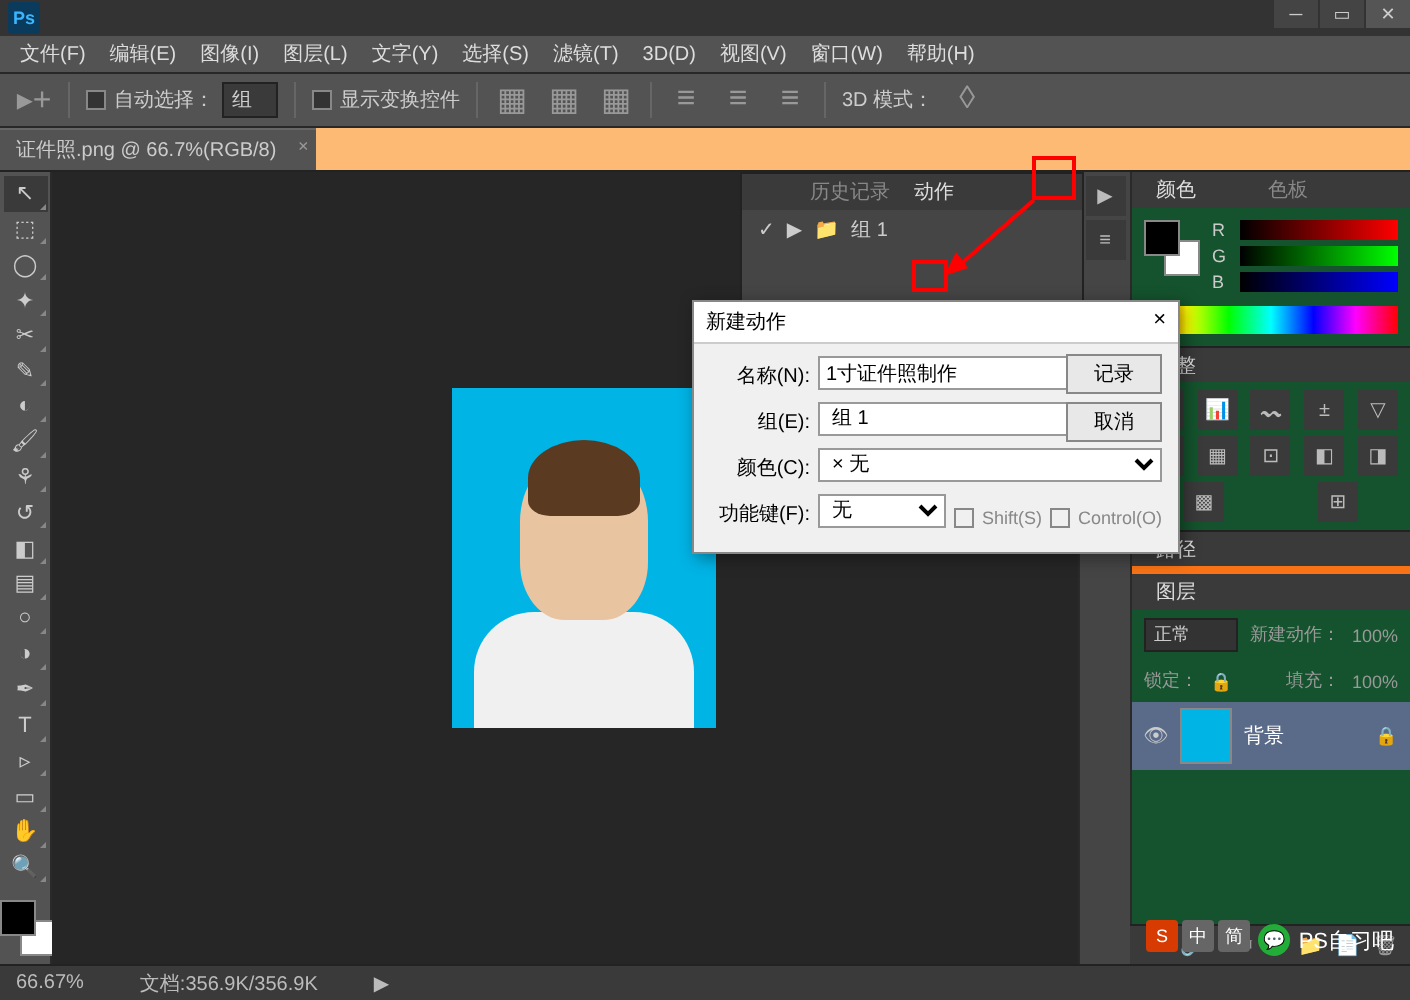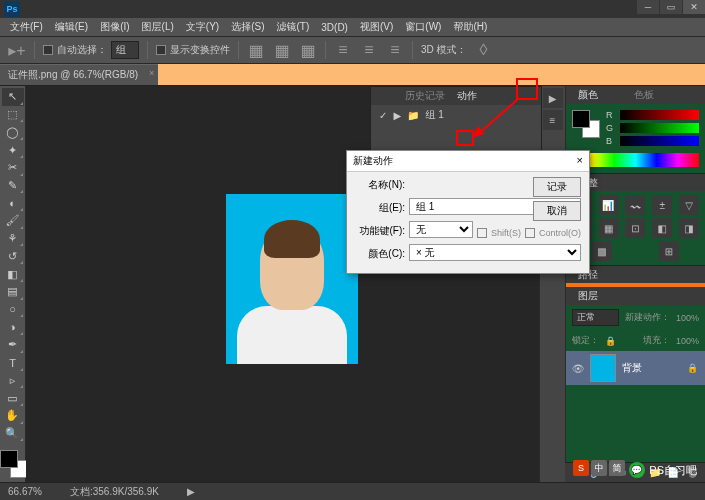--- a/index.html
+++ b/index.html
@@ -308,36 +308,37 @@
 </div>
 
 <div class="dialog">
   <div class="dialog-title">
     <span>新建动作</span>
     <span class="dialog-close">×</span>
   </div>
   <div class="dialog-body">
     <div class="dlg-row">
       <span class="dlg-label">名称(N):</span>
+      <input class="dlg-input" style="width: 110px;" value="1寸证件照制作">
     </div>
     <div class="dlg-row">
       <span class="dlg-label">组(E):</span>
       <select class="dlg-select" style="width:110px"><option>组 1</option></select>
+    </div>
+    <div class="dlg-row">
+      <span class="dlg-label">颜色(C):</span>
+      <select class="dlg-select" style="width:110px"><option>× 无</option></select>
     </div>
     <div class="dlg-row">
       <span class="dlg-label">功能键(F):</span>
       <select class="dlg-select" style="width:36px"><option>无</option></select>
       <span class="dlg-check"></span>
       <span style="font-size:9px;color:#888">Shift(S)</span>
       <span class="dlg-check"></span>
       <span style="font-size:9px;color:#888">Control(O)</span>
-    </div>
-    <div class="dlg-row">
-      <span class="dlg-label">颜色(C):</span>
-      <select class="dlg-select" style="width:110px"><option>× 无</option></select>
     </div>
   </div>
   <div class="dlg-btns">
     <div class="dlg-btn">记录</div>
     <div class="dlg-btn">取消</div>
   </div>
 </div>
 
 <div class="red-box" style="left:346px;top:152px;width:44px;height:14px"></div>
 <div class="red-box" style="left:348px;top:174px;width:236px;height:16px"></div>

